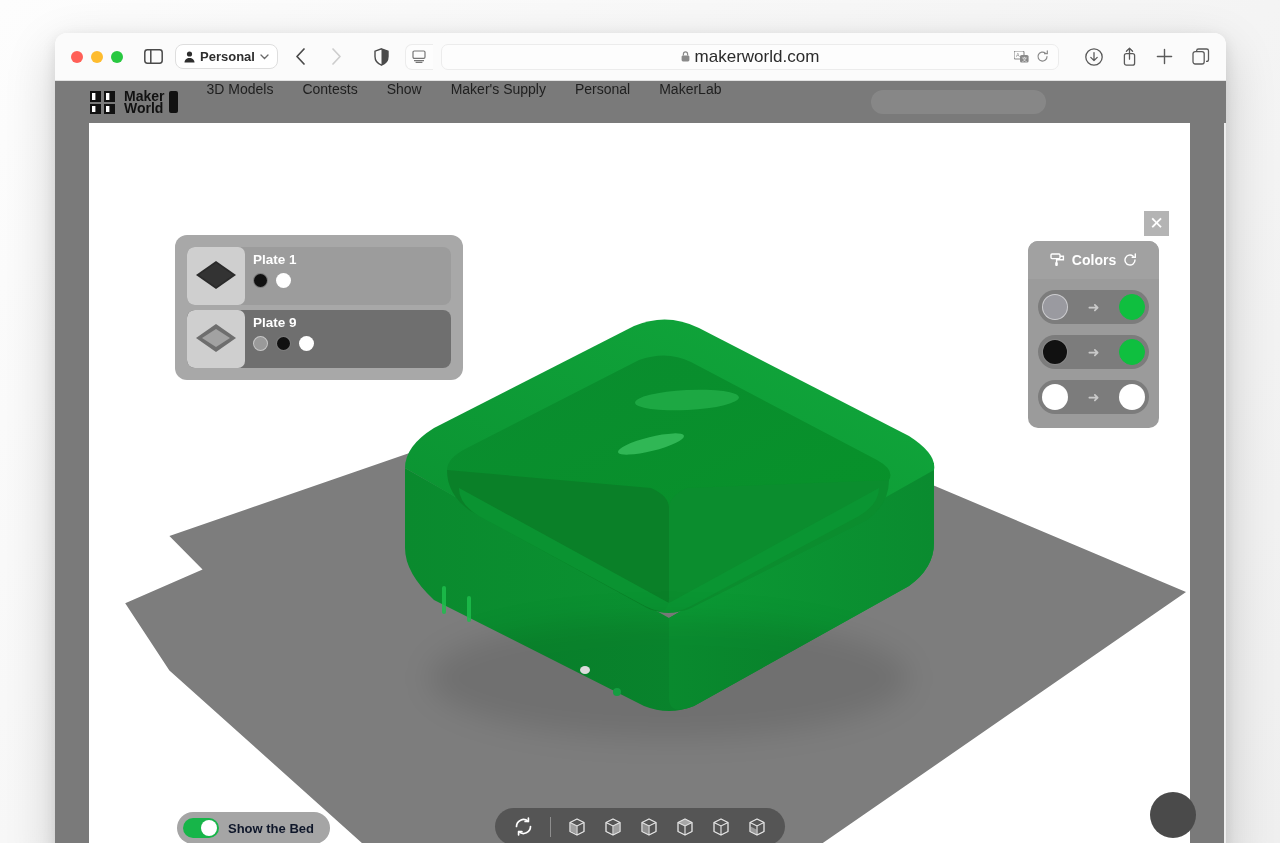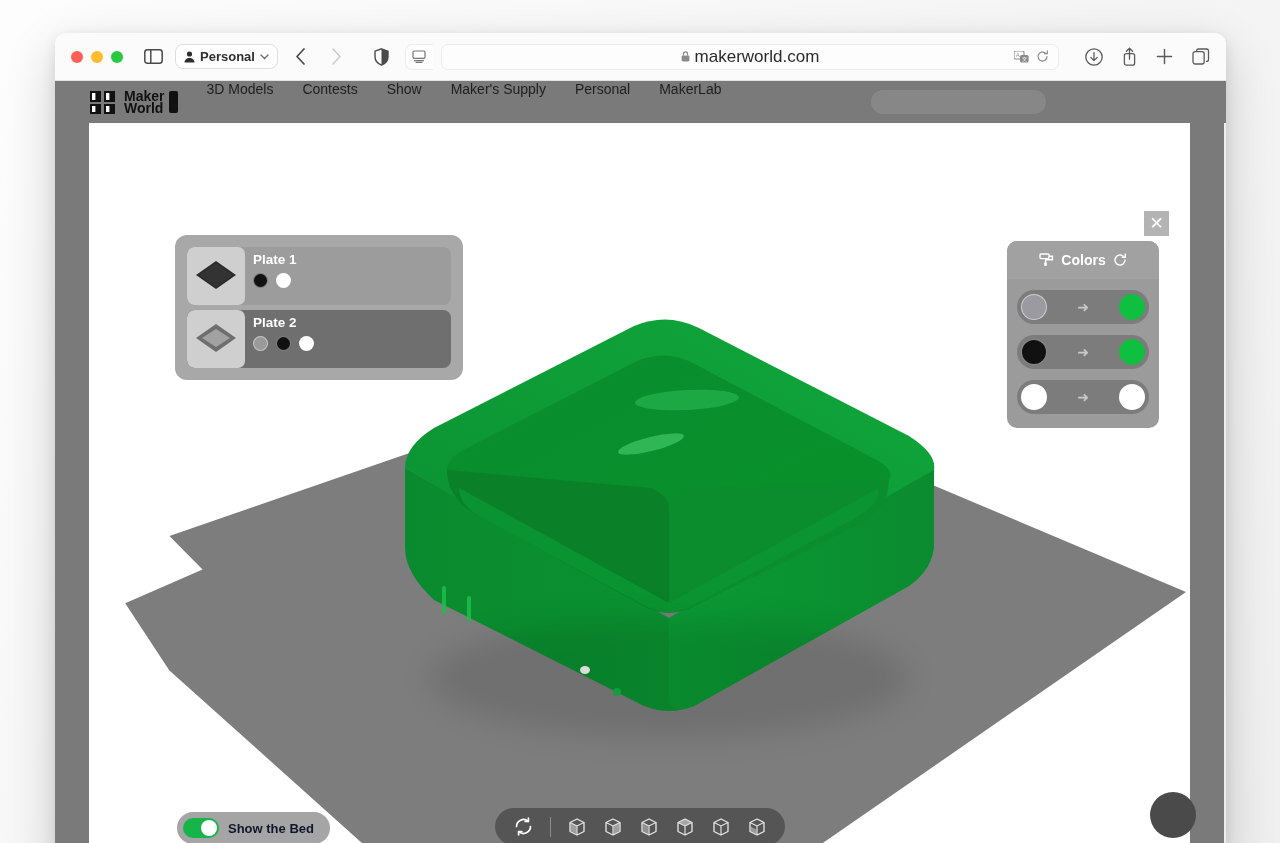--- a/index.html
+++ b/index.html
@@ -112,21 +112,21 @@
     width: 58px; height: 58px; background: #cfcfcf; border-radius: 7px;
     display: flex; align-items: center; justify-content: center; flex: none;
   }
   .plate-info { padding: 5px 0; display: flex; flex-direction: column; gap: 6px; }
   .plate-name { font-size: 13.5px; font-weight: 700; color: #fff; }
   .swatches { display: flex; gap: 8px; }
   .sw { width: 15px; height: 15px; border-radius: 50%; border: 1px solid rgba(255,255,255,.45); }
 
   
   .colors-panel {
-    position: absolute; right: 31px; top: 118px; width: 152px;
+    position: absolute; right: 31px; top: 118px; width: 131px;
     background: #9b9b9b; border-radius: 10px; overflow: hidden;
   }
   .colors-head {
     height: 38px; display: flex; align-items: center; justify-content: center; gap: 7px;
     background: #a1a1a1; color: #fff; font-size: 14px; font-weight: 600;
   }
   .colors-body { padding: 11px 10px 14px; display: flex; flex-direction: column; gap: 11px; }
   .color-row {
     height: 34px; background: #7c7c7c; border-radius: 17px;
     display: flex; align-items: center; justify-content: space-between; padding: 0 4px;
@@ -383,21 +383,21 @@
             </div>
           </div>
           <div class="plate-row sel">
             <div class="plate-thumb">
               <svg width="44" height="34" viewBox="0 0 44 34">
                 <path d="M22 2 L42 16 L22 30 L2 16 Z" fill="#6e6e6e"></path>
                 <path d="M22 7 L36 16 L22 25 L8 16 Z" fill="#a2a2a2"></path>
               </svg>
             </div>
             <div class="plate-info">
-              <div class="plate-name">Plate 2</div>
+              <div class="plate-name">Plate 9</div>
               <div class="swatches">
                 <span class="sw" style="background:#9a9a9a"></span>
                 <span class="sw" style="background:#111"></span>
                 <span class="sw" style="background:#fff"></span>
               </div>
             </div>
           </div>
         </div>
 
         <div class="colors-panel">

